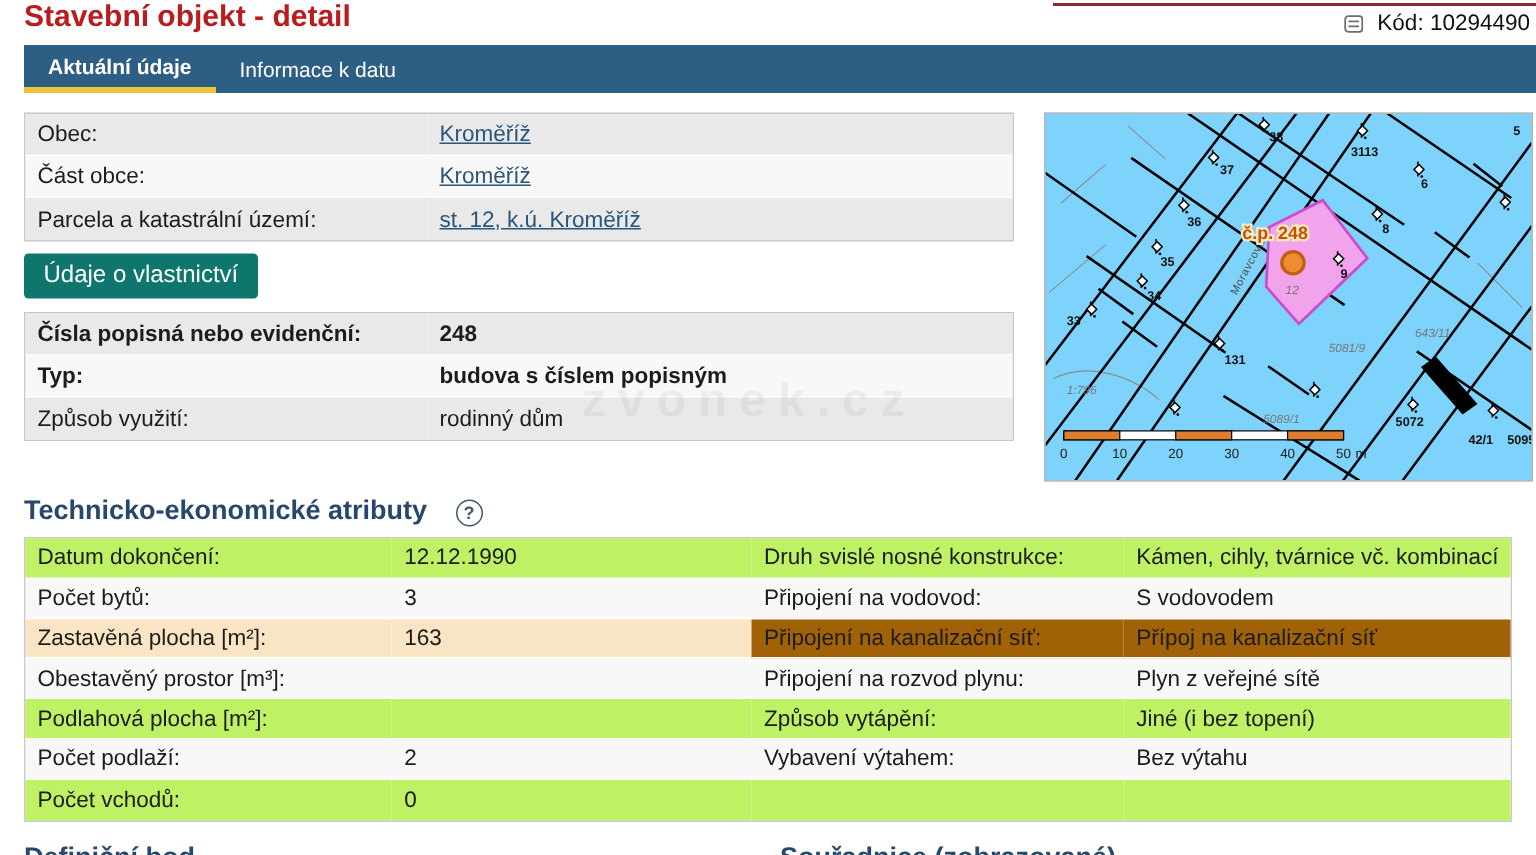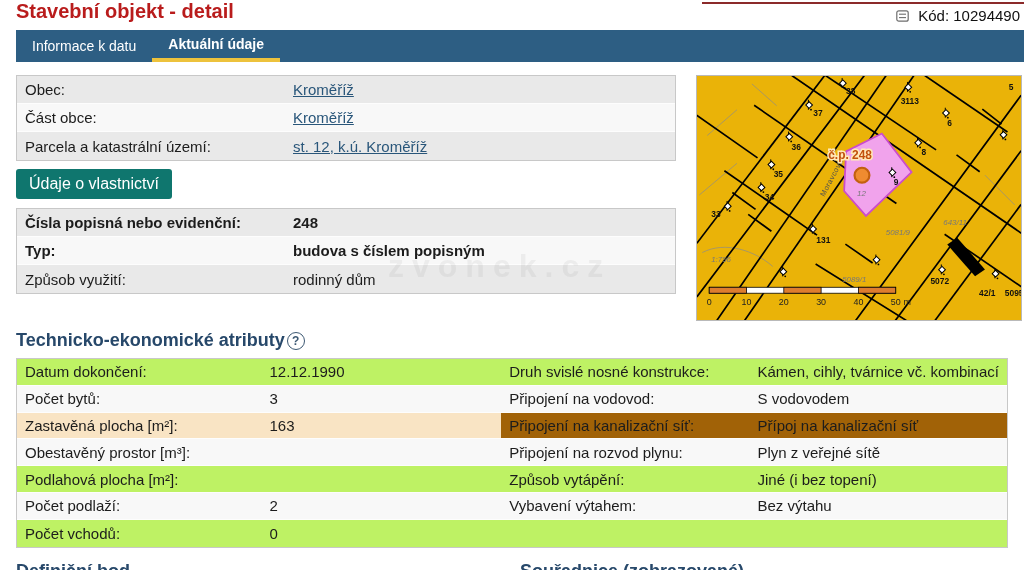--- a/index.html
+++ b/index.html
@@ -30,32 +30,32 @@
   table.info tr.even td { background:#f8f8f8; }
   table.info td.lab { width:268px; }
   table.info tr.boldrow td { font-weight:bold; }
   a.cell-link { color:#29567a; text-decoration:underline; cursor:pointer; font-size:15px; }
 
   .own-btn { display:inline-block; margin-top:8px; background:#0f766e; color:#fff; border:none;
              font-size:16px; font-family:"Liberation Sans",sans-serif; padding:6px 13px; border-radius:3px; cursor:pointer; }
   .t2 { margin-top:9px; }
 
   
-  .map-box { position:absolute; left:680px; top:0; width:326px; height:246px; border:1px solid #b9b9b9; background:#eab308; overflow:hidden; }
+  .map-box { position:absolute; left:680px; top:0; width:326px; height:246px; border:1px solid #b9b9b9; background:#7dd3fc; overflow:hidden; }
   .mline  { stroke:#000; stroke-width:1.7; fill:none; stroke-linecap:square; }
   .mthin  { stroke:#8b8b8b; stroke-width:0.7; fill:none; }
   .mnum   { font:bold 8.5px "Liberation Sans",sans-serif; fill:#111; }
   .mgray  { font:italic 8px "Liberation Sans",sans-serif; fill:#787878; }
   .mscale { font:9px "Liberation Sans",sans-serif; fill:#222; }
   .mstreet{ font:7.5px "Liberation Sans",sans-serif; fill:#4f4f4f; letter-spacing:0.5px; }
   .mcp    { font:bold 12px "Liberation Sans",sans-serif; fill:#c2500d; paint-order:stroke; stroke:#ffe9b8; stroke-width:3px; }
 
   
   .attr-section { position:absolute; left:16px; top:330px; width:992px; }
-  .sec-head { display:flex; align-items:center; gap:2px; font-size:18px; font-weight:bold; color:#27486a; }
+  .sec-head { display:flex; align-items:flex-end; gap:19px; font-size:18px; font-weight:bold; color:#27486a; }
   .qmark { width:18px; height:18px; border:1.5px solid #3c5872; border-radius:50%; font-size:12px; font-weight:bold;
            color:#3c5872; display:inline-flex; align-items:center; justify-content:center; cursor:pointer; }
   table.attr { margin-top:7px; border-collapse:separate; border-spacing:0; border:1px solid #c8c8c8; width:992px; }
   table.attr td { height:26.8px; font-size:15px; padding:0 8px; border-bottom:1px solid #fdfdfd; white-space:nowrap; overflow:visible; }
   table.attr tr:last-child td { border-bottom:none; }
   table.attr td.c1 { width:248px; } table.attr td.c2 { width:248px; }
   table.attr td.c3 { width:250px; } table.attr td.c4 { width:246px; }
   tr.g td { background:#bef264; }
   tr.w td { background:#f8f8f8; }
   tr.hl td.c1, tr.hl td.c2 { background:#f9e4c4; }
@@ -82,22 +82,22 @@
       <svg class="code-icon" viewBox="0 0 13 12">
         <rect x="0.8" y="0.8" width="11.4" height="10.4" rx="2" fill="none" stroke="#6e6e6e" stroke-width="1.2"></rect>
         <line x1="3" y1="4.2" x2="10" y2="4.2" stroke="#6e6e6e" stroke-width="1.1"></line>
         <line x1="3" y1="7.6" x2="10" y2="7.6" stroke="#6e6e6e" stroke-width="1.1"></line>
       </svg>
       <span class="code-text">Kód: 10294490</span>
     </div>
   </div>
 
   <div class="tabbar">
+    <div class="tab active">Aktuální údaje</div>
     <div class="tab">Informace k datu</div>
-    <div class="tab active">Aktuální údaje</div>
   </div>
 
   <div class="content">
 
     
     <table class="info">
       <tbody>
           <tr class="odd">
         <td class="lab">Obec:</td>
         <td><a class="cell-link">Kroměříž</a></td>

